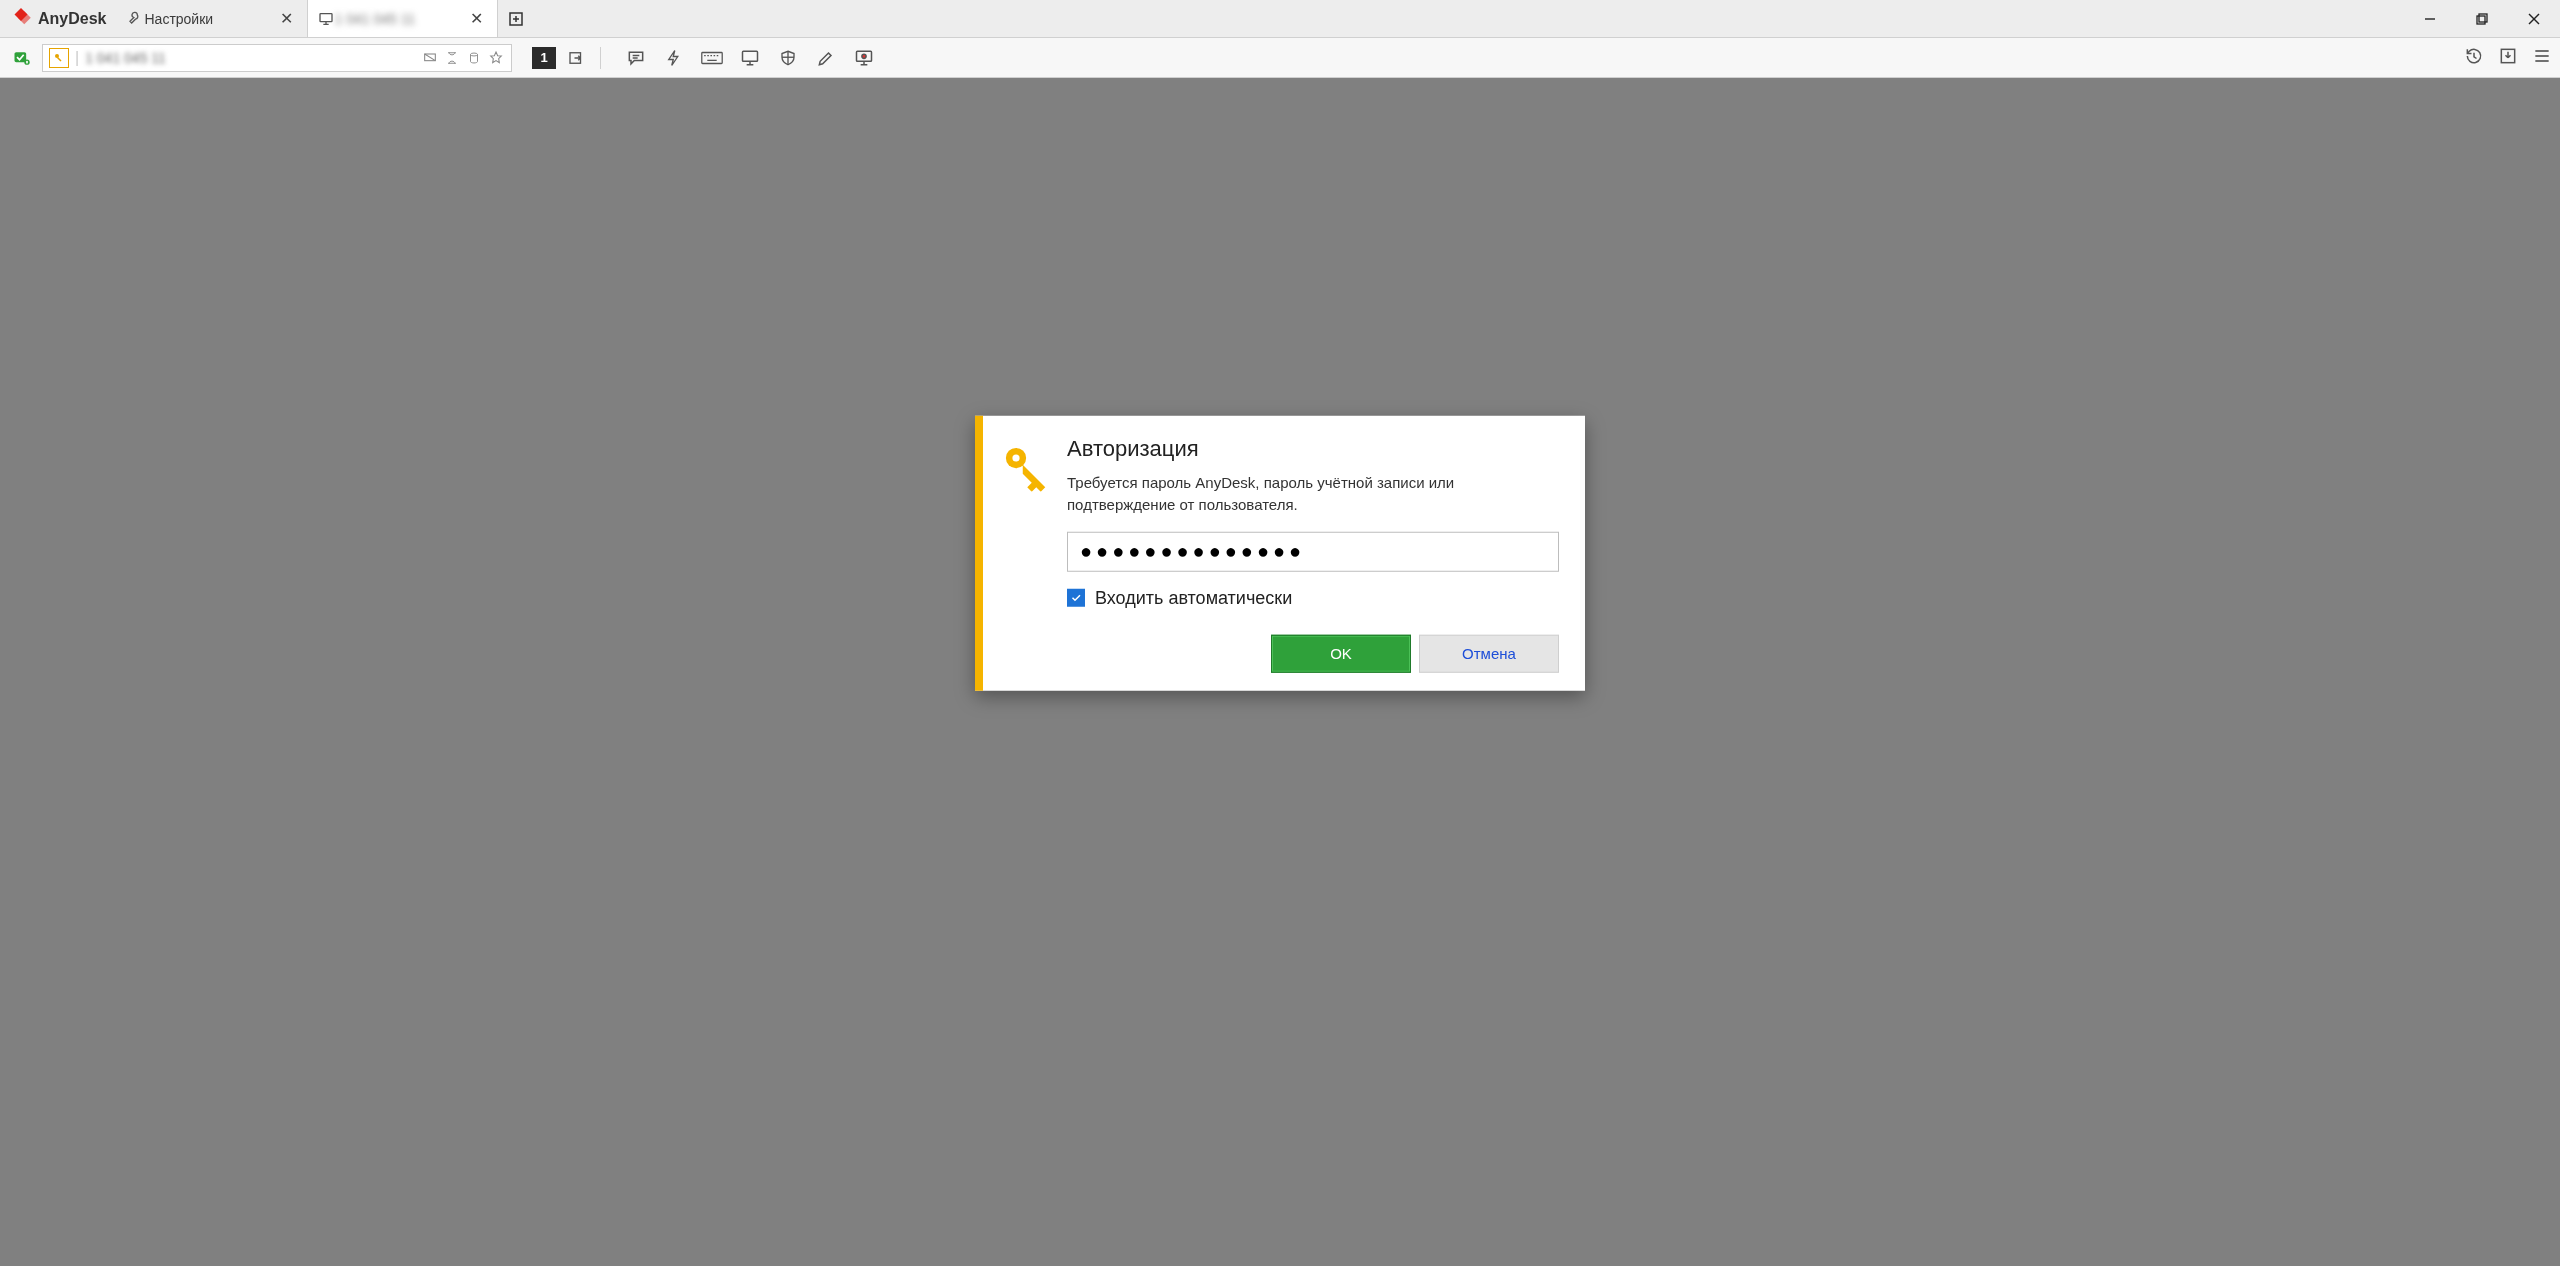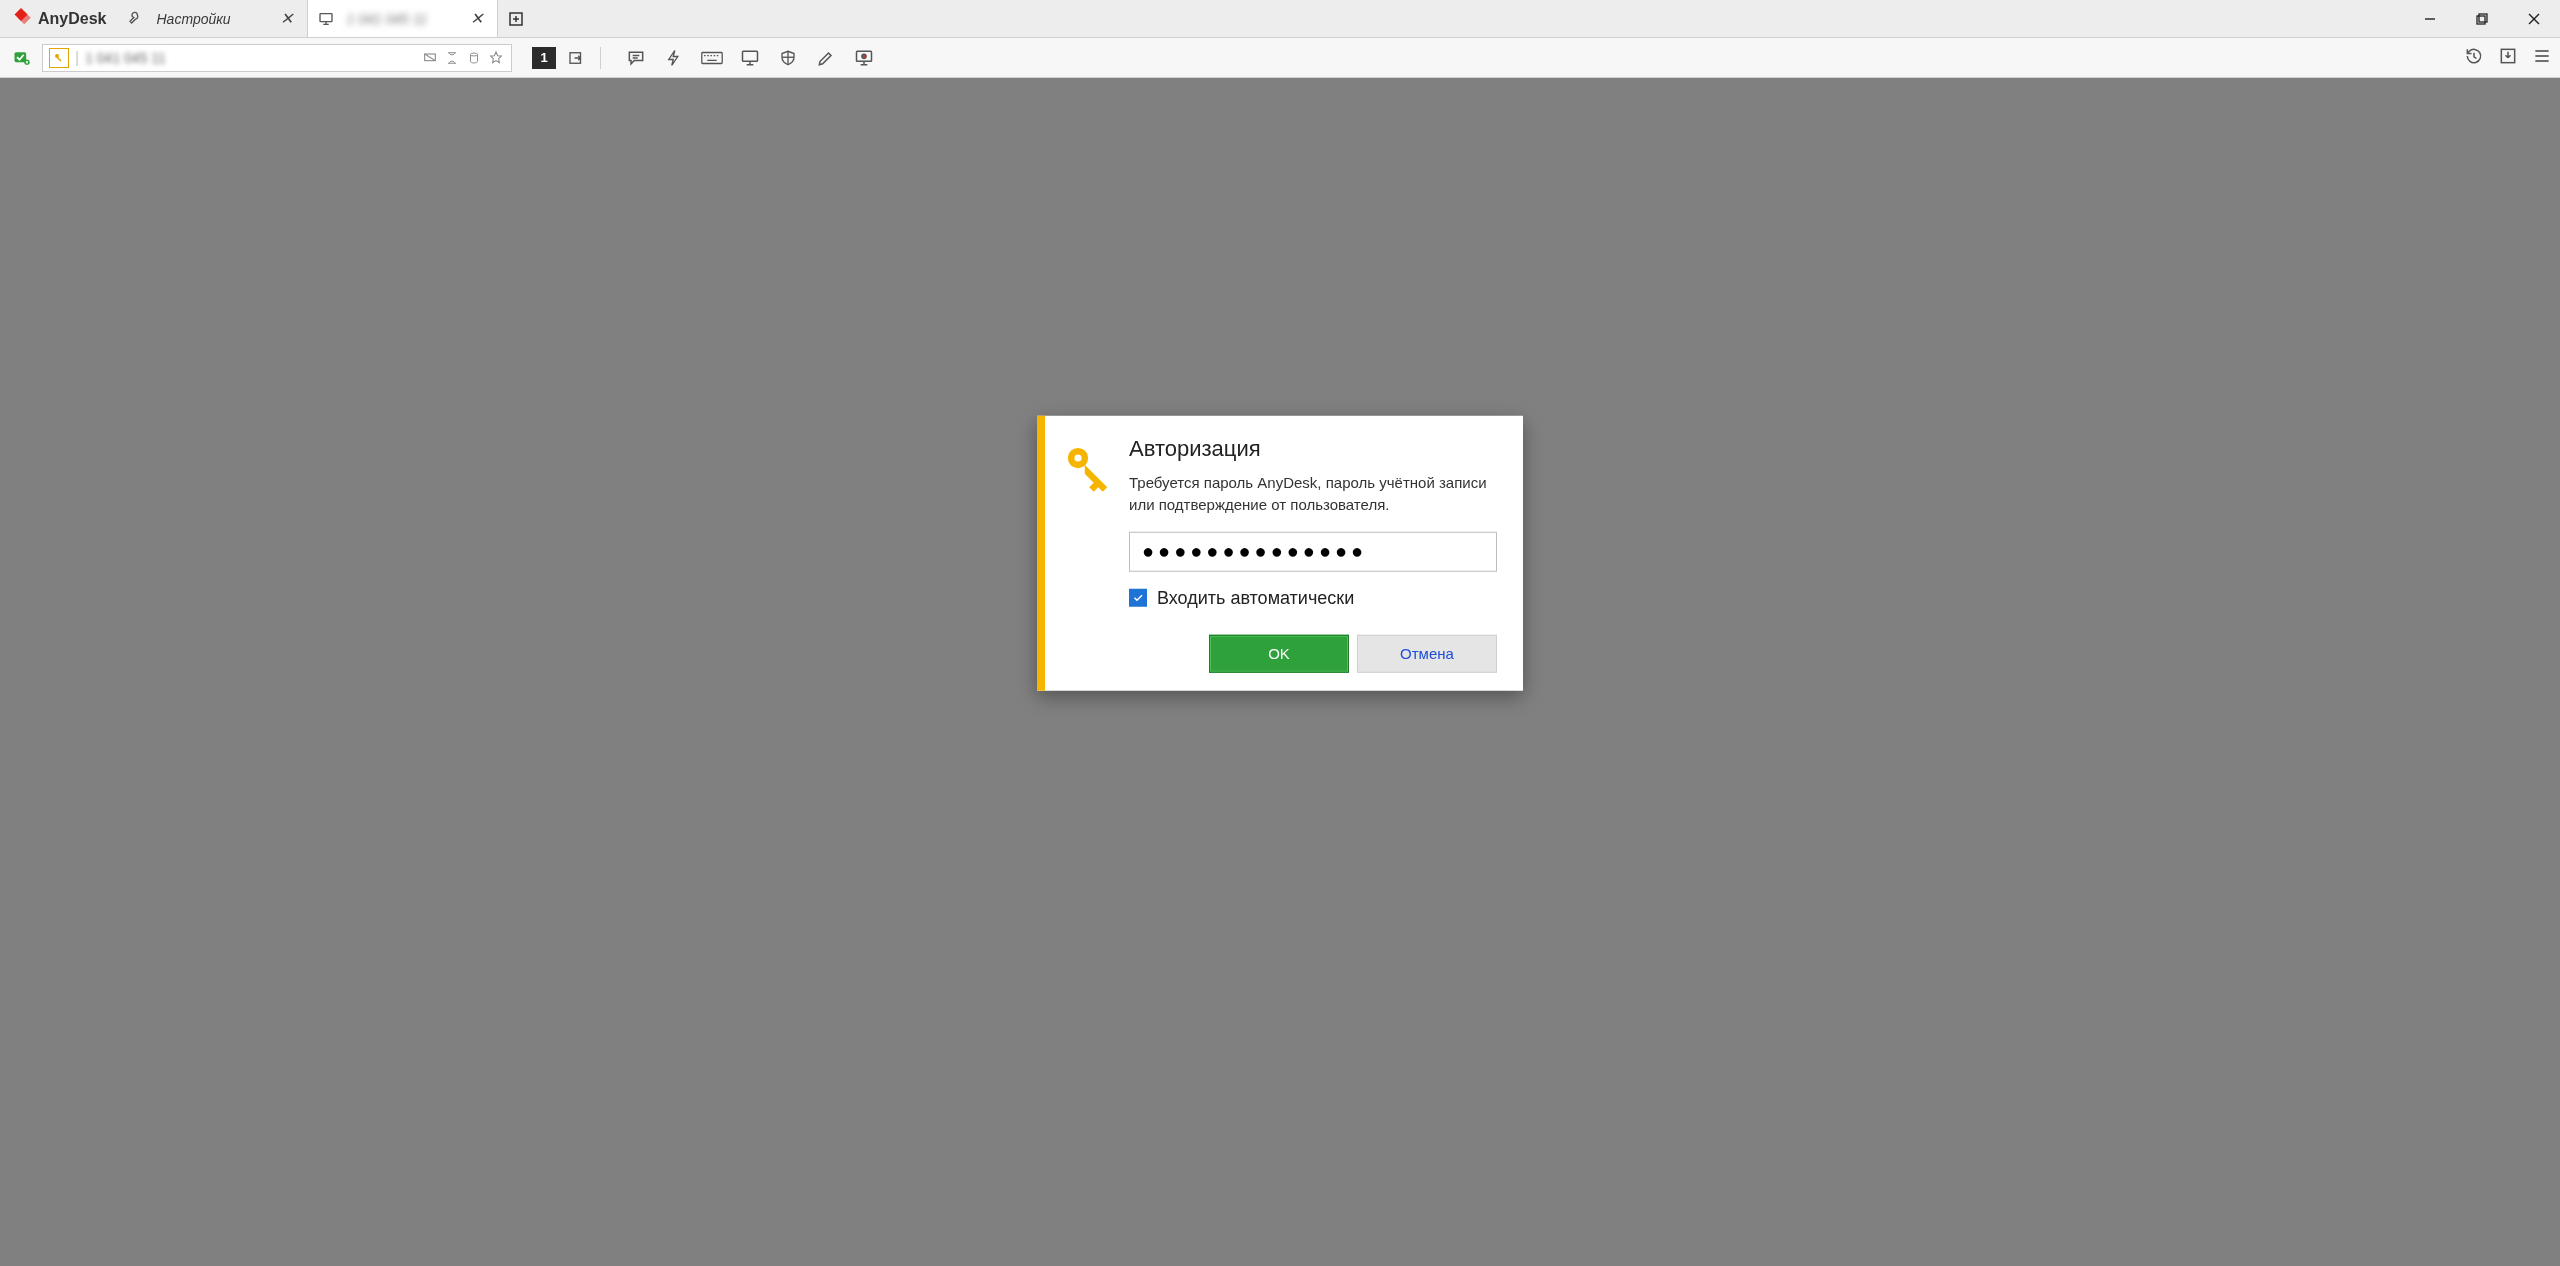--- a/index.html
+++ b/index.html
@@ -14,25 +14,24 @@
     align-items: stretch;
     justify-content: center;
   }
   .logo-zone {
     display: flex; align-items: center; gap: 6px;
     padding: 0 12px 0 10px;
     font-weight: 600; font-size: 16px; color: #333;
   }
   .tabs { display: flex; align-items: stretch; }
   .tab {
-    display: flex; align-items: center; gap: 12px;
+    display: flex; align-items: center; gap: 0;
     padding: 0 10px; min-width: 190px;
     font-size: 14px; color: #3a3a3a;
     border-right: 1px solid #d0d0d0;
-    font-style: italic;
   }
   .tab.active { background: #fff; }
   .tab .tab-icn { display:flex; align-items:center; color:#555; }
   .tab .tab-label { flex: 1; white-space: nowrap; }
   .tab .tab-close { color:#444; font-size:16px; line-height:1; padding:2px 4px; cursor:pointer; }
   .newtab { display:flex; align-items:center; justify-content:center; width:36px; color:#333; cursor:pointer; }
   .tb-spacer { flex: 1; }
   .winctrls { display:flex; }
   .winbtn { width:52px; display:flex; align-items:center; justify-content:center; color:#222; }
 
@@ -66,21 +65,21 @@
   .tool-sep { width:1px; height:22px; background:#d0d0d0; margin:0 4px;}
   .tb-right { margin-left:auto; display:flex; gap:14px; }
   .record-dot { fill:#d33; }
 
   
   .viewport { position:relative; width:100%; height:calc(100% - 78px); background:#808080; }
 
   
   .dialog {
     position:absolute; left:50%; top:40%; transform:translate(-50%,-50%);
-    width:486px; background:#fff;
+    width:610px; background:#fff;
     box-shadow: 0 6px 18px rgba(0,0,0,.35);
     display:flex;
   }
   .dlg-bar { width:8px; background:#f5b400; }
   .dlg-body { flex:1; padding:20px 26px 18px 0; display:flex; }
   .dlg-icon-col { width:84px; display:flex; justify-content:center; padding-top:2px; }
   .dlg-main { flex:1; }
   .dlg-title { font-size:22px; color:#222; font-weight:400; margin-bottom:10px; }
   .dlg-text { font-size:15px; color:#333; line-height:1.45; margin-bottom:16px; }
   .dlg-input {

